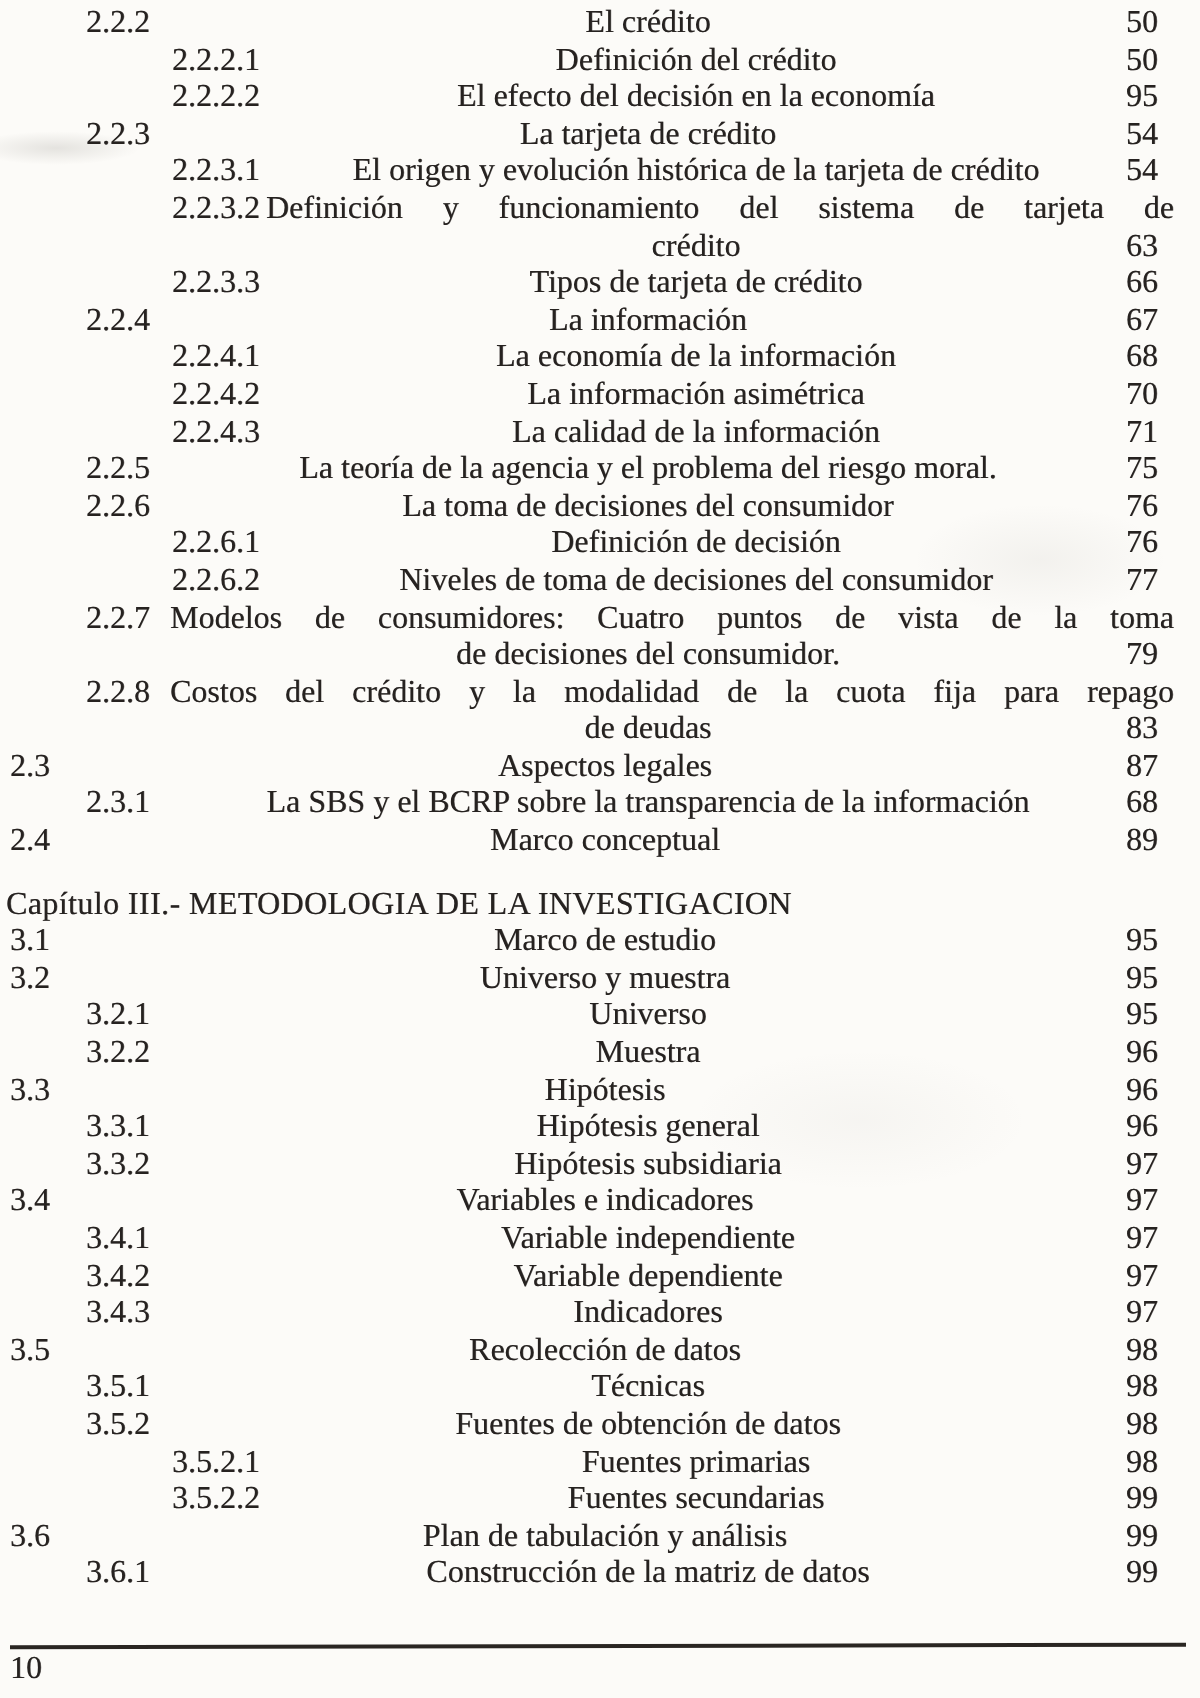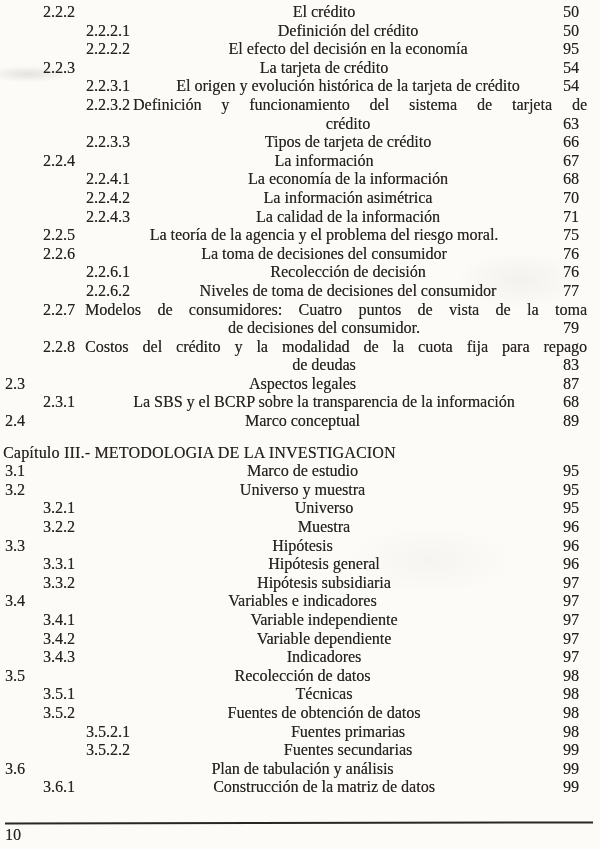--- a/index.html
+++ b/index.html
@@ -112,21 +112,21 @@
         <span class="label">La teoría de la agencia y el problema del riesgo moral.</span>
         <span class="pageno">75</span>
       </div>
       <div class="row lvl2">
         <span class="num">2.2.6</span>
         <span class="label">La toma de decisiones del consumidor</span>
         <span class="pageno">76</span>
       </div>
       <div class="row lvl3">
         <span class="num">2.2.6.1</span>
-        <span class="label">Recolección de decisión</span>
+        <span class="label">Definición de decisión</span>
         <span class="pageno">76</span>
       </div>
       <div class="row lvl3">
         <span class="num">2.2.6.2</span>
         <span class="label">Niveles de toma de decisiones del consumidor</span>
         <span class="pageno">77</span>
       </div>
       <div class="row lvl2 just">
         <span class="num">2.2.7</span>
         <span class="label">Modelos de consumidores: Cuatro puntos de vista de la toma</span>

